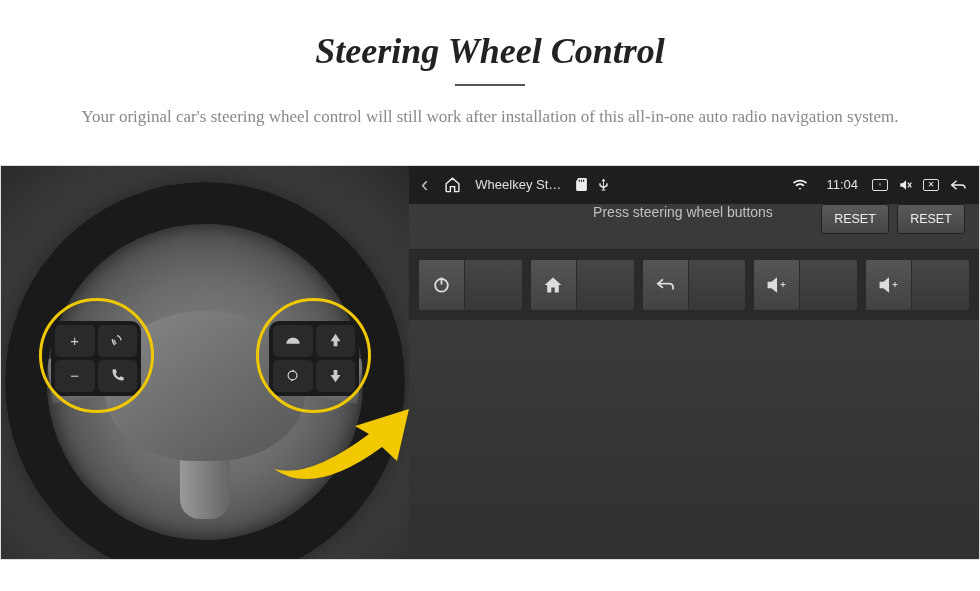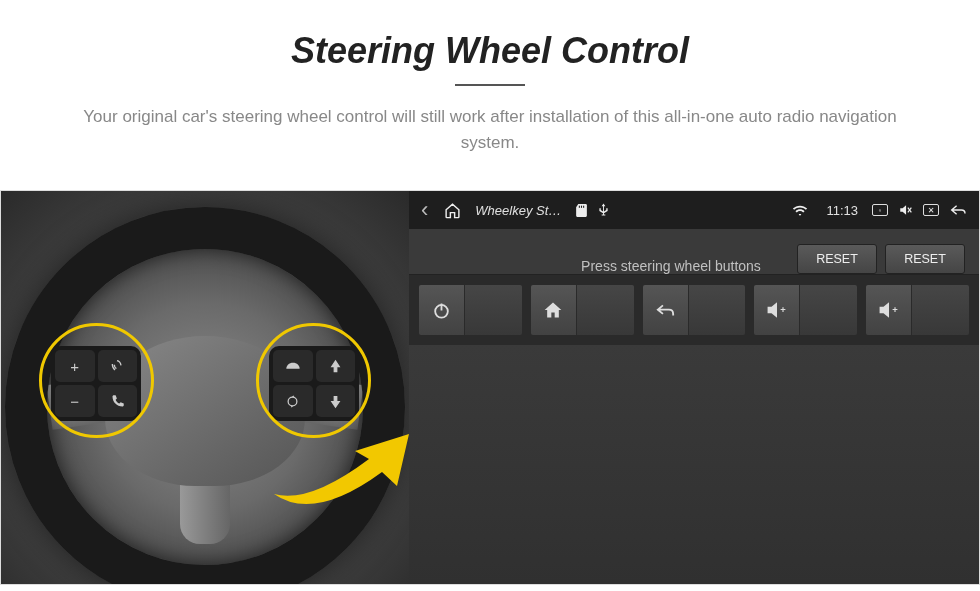--- a/index.html
+++ b/index.html
@@ -6,20 +6,21 @@
 body {
   width: 980px;
   height: 591px;
   font-family: Arial, sans-serif;
   background: #fff;
   overflow: hidden;
 }
 .header-section {
   text-align: center;
   padding: 30px 24px 20px;
+  font-family: Liberation Serif, serif;
 }
 .title {
   font-size: 36px;
   font-weight: bold;
   color: #222;
   font-style: italic;
   margin-bottom: 12px;
 }
 .title-divider {
   width: 70px;
@@ -144,47 +145,46 @@
   align-items: center;
   padding: 0 12px;
   gap: 10px;
   color: #e0e0e0;
   font-size: 13px;
 }
 .back-arrow { font-size: 22px; color: #bbb; margin-right: 6px; }
 .app-title {
   font-weight: 500;
   margin: 0 4px;
-  font-style: italic;
 }
 .icon-white { color: #eee; font-size: 16px; display: inline-flex; }
 .memcard { font-size: 14px; }
 .usb { font-size: 14px; }
 .spacer { flex: 1; }
 .wifi, .clock, .screen-dup, .mute, .close-s, .back-s { font-size: 13px; margin: 0 4px; display: inline-flex; align-items: center; }
 .icon-box { width: 16px; height: 12px; border: 1.3px solid #ddd; border-radius: 2px; display: inline-flex; align-items: center; justify-content: center; font-size: 8px; }
 
 .instruction-bar {
   height: 46px;
   background: #3a3a3a;
   display: flex;
-  align-items: flex-end;
+  align-items: flex-start;
   padding: 0 14px;
   gap: 8px;
   border-bottom: 1px solid #222;
 }
 .instruction-text {
   flex: 1;
   text-align: center;
   color: #c0c0c0;
   font-size: 14px;
   padding-left: 130px;
 }
 .action-btn {
-  width: 80px;
+  width: 68px;
   height: 30px;
   background: linear-gradient(180deg, #5a5a5a, #454545);
   border: 1px solid #222;
   border-radius: 3px;
   color: #eee;
   font-size: 12.5px;
   font-weight: 500;
   display: flex;
   align-items: center;
   justify-content: center;
@@ -309,21 +309,21 @@
         <svg width="11" height="16" viewBox="0 0 24 32" fill="#eee">
             <path d="M12 2l4 6h-3v11l5-3v-4h3v6l-8 5v3h3v2H8v-2h3v-3l-8-5v-6h3v4l5 3V8H8l4-6z"></path>
           </svg>
       </span>
       <span class="spacer"></span>
       <span class="icon-white wifi">
         <svg width="16" height="13" viewBox="0 0 24 20" fill="#eee">
             <path d="M12 18l-2-2c1-1 3-1 4 0l-2 2zm-5-5l-2-2c4-4 10-4 14 0l-2 2c-3-3-7-3-10 0zm-4-4L1 7c6-6 16-6 22 0l-2 2c-5-5-13-5-18 0z"></path>
           </svg>
       </span>
-      <span class="clock">11:13</span>
+      <span class="clock">11:04</span>
       <span class="icon-white">
           <span class="icon-box">◦</span>
         </span>
       <span class="icon-white">
         <svg width="15" height="14" viewBox="0 0 24 24" fill="none" stroke="#eee" stroke-width="2">
             <path d="M3 9v6h4l6 5V4L7 9H3z" fill="#eee" stroke="none"></path>
             <line x1="16" y1="8" x2="22" y2="16"></line>
             <line x1="22" y1="8" x2="16" y2="16"></line>
           </svg>
       </span>

